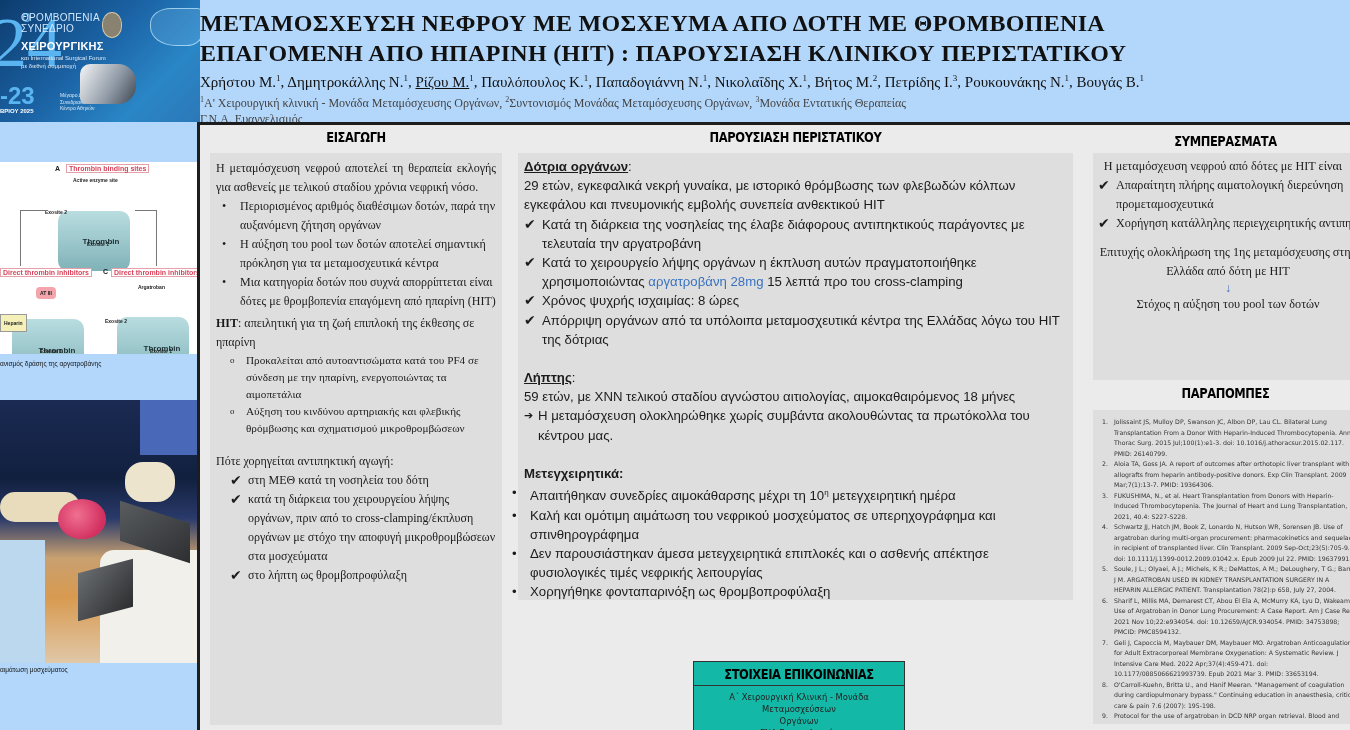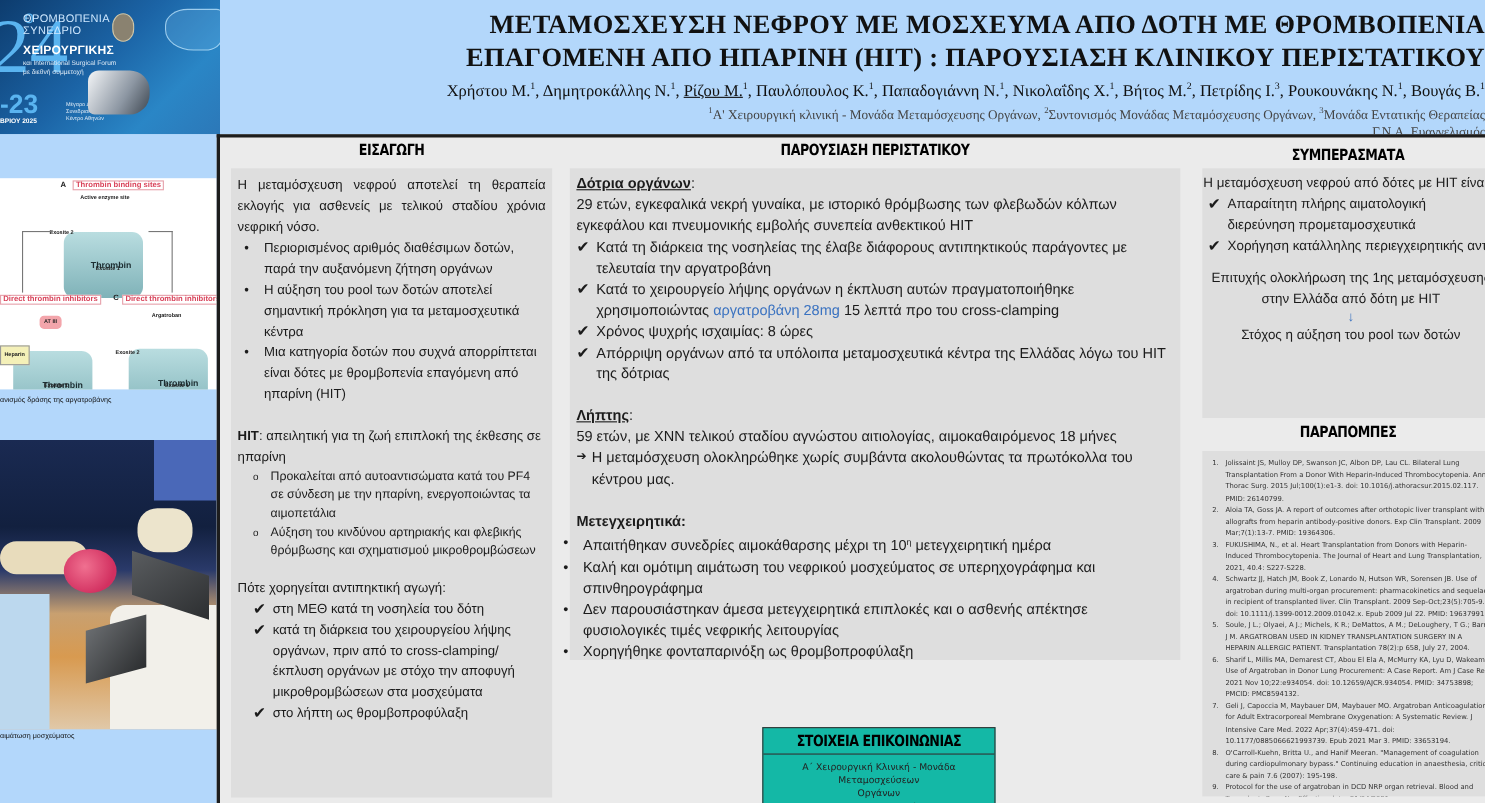--- a/index.html
+++ b/index.html
@@ -14,21 +14,21 @@
   .banner .t1 { position: absolute; left: 21px; top: 13px; font-size: 10px; color: #cfe8ff; line-height: 1.05; letter-spacing: .3px; }
   .banner .t2 { position: absolute; left: 21px; top: 40px; font-size: 11px; color: #fff; font-weight: bold; letter-spacing: .2px; }
   .banner .t3 { position: absolute; left: 21px; top: 55px; font-size: 6px; color: #dce9f5; line-height: 1.3; }
   .banner .date { position: absolute; left: 0px; top: 82px; font-size: 24px; color: #5ab4f0; font-weight: bold; }
   .banner .month { position: absolute; left: 0px; top: 108px; font-size: 6px; color: #fff; font-weight: bold; }
   .banner .venue { position: absolute; left: 60px; top: 92px; font-size: 5px; color: #dce9f5; line-height: 1.3; }
   .banner .seal { position: absolute; left: 102px; top: 12px; width: 20px; height: 26px; border-radius: 50% / 45%; background: #8a8270; border: 1px solid #cfc6a8; }
   .banner .robot { position: absolute; left: 80px; top: 64px; width: 56px; height: 40px; border-radius: 10px 18px 18px 6px; background: linear-gradient(120deg, #f4f6f8, #8d97a3 60%, #3d4650); }
   .banner .hand { position: absolute; left: 150px; top: 8px; width: 52px; height: 38px; border-radius: 40% 10% 30% 50%; border: 1px solid rgba(200,235,255,.7); background: rgba(120,190,240,.25); }
 
-  .header { position: absolute; left: 200px; top: 0; width: 1150px; height: 122px; text-align: right; }
+  .header { position: absolute; left: 200px; top: 0; width: 1150px; height: 122px; text-align: left; }
   .title { font-family: "Liberation Serif", serif; font-weight: bold; font-size: 24px; line-height: 30px; padding-top: 8px; letter-spacing: .3px; color: #111; }
   .authors { font-family: "Liberation Serif", serif; font-size: 15px; line-height: 20px; color: #111; }
   .authors sup { font-size: 9px; }
   .authors .u { text-decoration: underline; }
   .affil { font-family: "Liberation Serif", serif; font-size: 12px; line-height: 16px; color: #444; }
   .affil sup { font-size: 8px; }
 
   
   .leftstrip { position: absolute; left: 0; top: 122px; width: 197px; height: 608px; background: #b3d7fb; }
   .fig1 { position: absolute; left: 0; top: 40px; width: 197px; height: 192px; background: #fff; overflow: hidden; }
@@ -50,21 +50,21 @@
   .fig2 .towel { position: absolute; left: 100px; top: 150px; width: 97px; height: 113px; background: #f2f0ea; border-radius: 14px 0 0 0; }
   .fig2 .drape { position: absolute; left: 0; top: 140px; width: 45px; height: 123px; background: #bcd8ee; }
   .fig2 .gown { position: absolute; left: 140px; top: 0; width: 57px; height: 55px; background: #4a68b8; }
 
   
   .main { position: absolute; left: 197px; top: 122px; width: 1153px; height: 608px; background: #ebebeb; border-top: 3px solid #1d1d1d; border-left: 3px solid #1d1d1d; }
   .col { position: absolute; top: 0; }
   .sec-h { font-family: "DejaVu Sans", sans-serif; font-weight: bold; font-size: 14px; text-align: center; letter-spacing: -.5px; color: #000; transform: scaleX(.82); }
   .box { position: absolute; background: #dedede; }
   .txt { font-size: 13.2px; line-height: 19.2px; color: #1b1b1b; }
-  .cal { font-family: Liberation Sans, sans-serif; font-size: 12px; line-height: 19px; color: #1b1b1b; }
+  .cal { font-family: Liberation Serif, serif; font-size: 12px; line-height: 19px; color: #1b1b1b; }
   ul.dots { list-style: none; }
   ul.dots li { position: relative; padding-left: 24px; }
   ul.dots li::before { content: "•"; position: absolute; left: 6px; }
   ul.circ { list-style: none; margin-left: 14px; }
   ul.circ li { position: relative; padding-left: 16px; font-size: 11.2px; line-height: 17px; }
   ul.circ li::before { content: "o"; position: absolute; left: 0; font-size: 9px; }
   .chk { position: relative; padding-left: 18px; }
   .chk::before { content: "✔"; position: absolute; left: 0; font-size: 14px; }
   .arr { position: relative; padding-left: 14px; }
   .arr::before { content: "➔"; position: absolute; left: 0; font-size: 11px; }
@@ -160,21 +160,21 @@
   <div class="col" style="left:10px;width:292px">
     <div class="sec-h" style="margin-top:4px">ΕΙΣΑΓΩΓΗ</div>
   </div>
   <div class="box cal" style="left:10px;top:28px;width:292px;height:572px;padding:6px 6px 0 6px">
     <div style="text-align:justify">Η μεταμόσχευση νεφρού αποτελεί τη θεραπεία εκλογής για ασθενείς με τελικού σταδίου χρόνια νεφρική νόσο.</div>
     <ul class="dots">
       <li>Περιορισμένος αριθμός διαθέσιμων δοτών, παρά την αυξανόμενη ζήτηση οργάνων</li>
       <li>Η αύξηση του pool των δοτών αποτελεί σημαντική πρόκληση για τα μεταμοσχευτικά κέντρα</li>
       <li>Μια κατηγορία δοτών που συχνά απορρίπτεται είναι δότες με θρομβοπενία επαγόμενη από ηπαρίνη (HIT)</li>
     </ul>
-    <div style="margin-top:19px"><b>HIT</b><span>: απειλητική για τη ζωή επιπλοκή της έκθεσης σε ηπαρίνη</span></div>
+    <div style="margin-top:3px"><b>HIT</b><span>: απειλητική για τη ζωή επιπλοκή της έκθεσης σε ηπαρίνη</span></div>
     <ul class="circ">
       <li>Προκαλείται από αυτοαντισώματα κατά του PF4 σε σύνδεση με την ηπαρίνη, ενεργοποιώντας τα αιμοπετάλια</li>
       <li>Αύξηση του κινδύνου αρτηριακής και φλεβικής θρόμβωσης και σχηματισμού μικροθρομβώσεων</li>
     </ul>
     <div style="margin-top:15px">Πότε χορηγείται αντιπηκτική αγωγή:</div>
     <div style="margin-left:14px">
       <div class="chk">στη ΜΕΘ κατά τη νοσηλεία του δότη</div>
       <div class="chk">κατά τη διάρκεια του χειρουργείου λήψης οργάνων, πριν από το cross-clamping/έκπλυση οργάνων με στόχο την αποφυγή μικροθρομβώσεων στα μοσχεύματα</div>
       <div class="chk">στο λήπτη ως θρομβοπροφύλαξη</div>
     </div>

